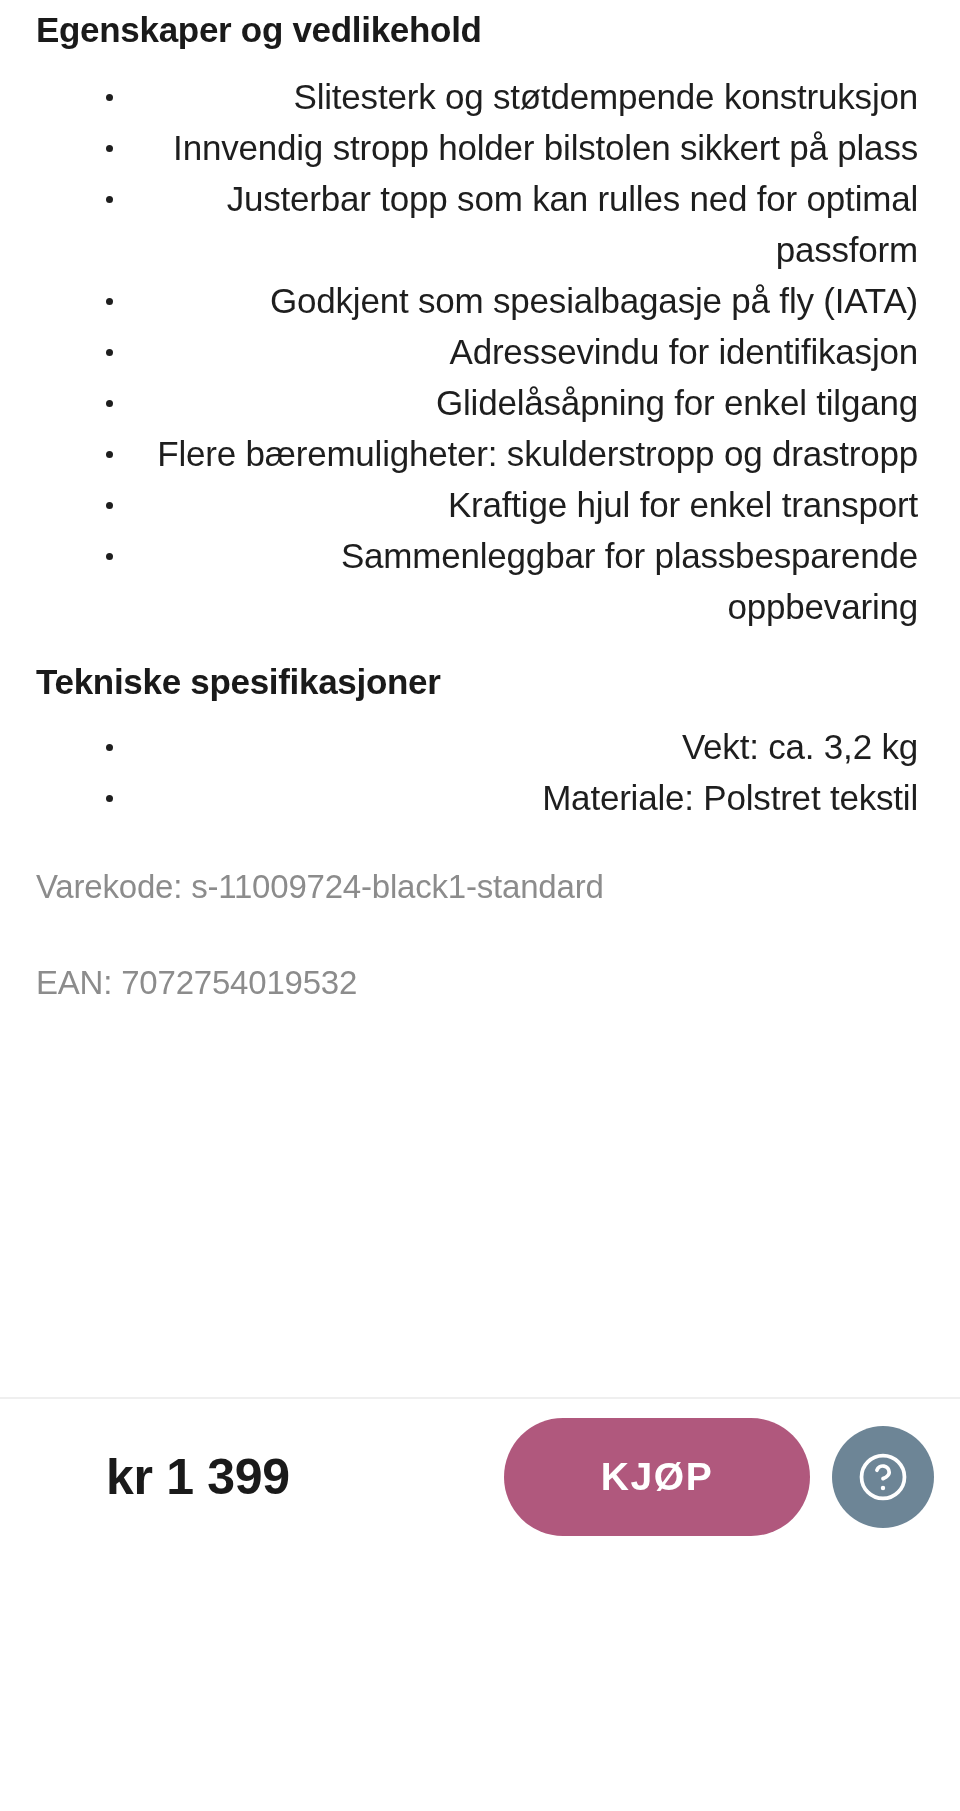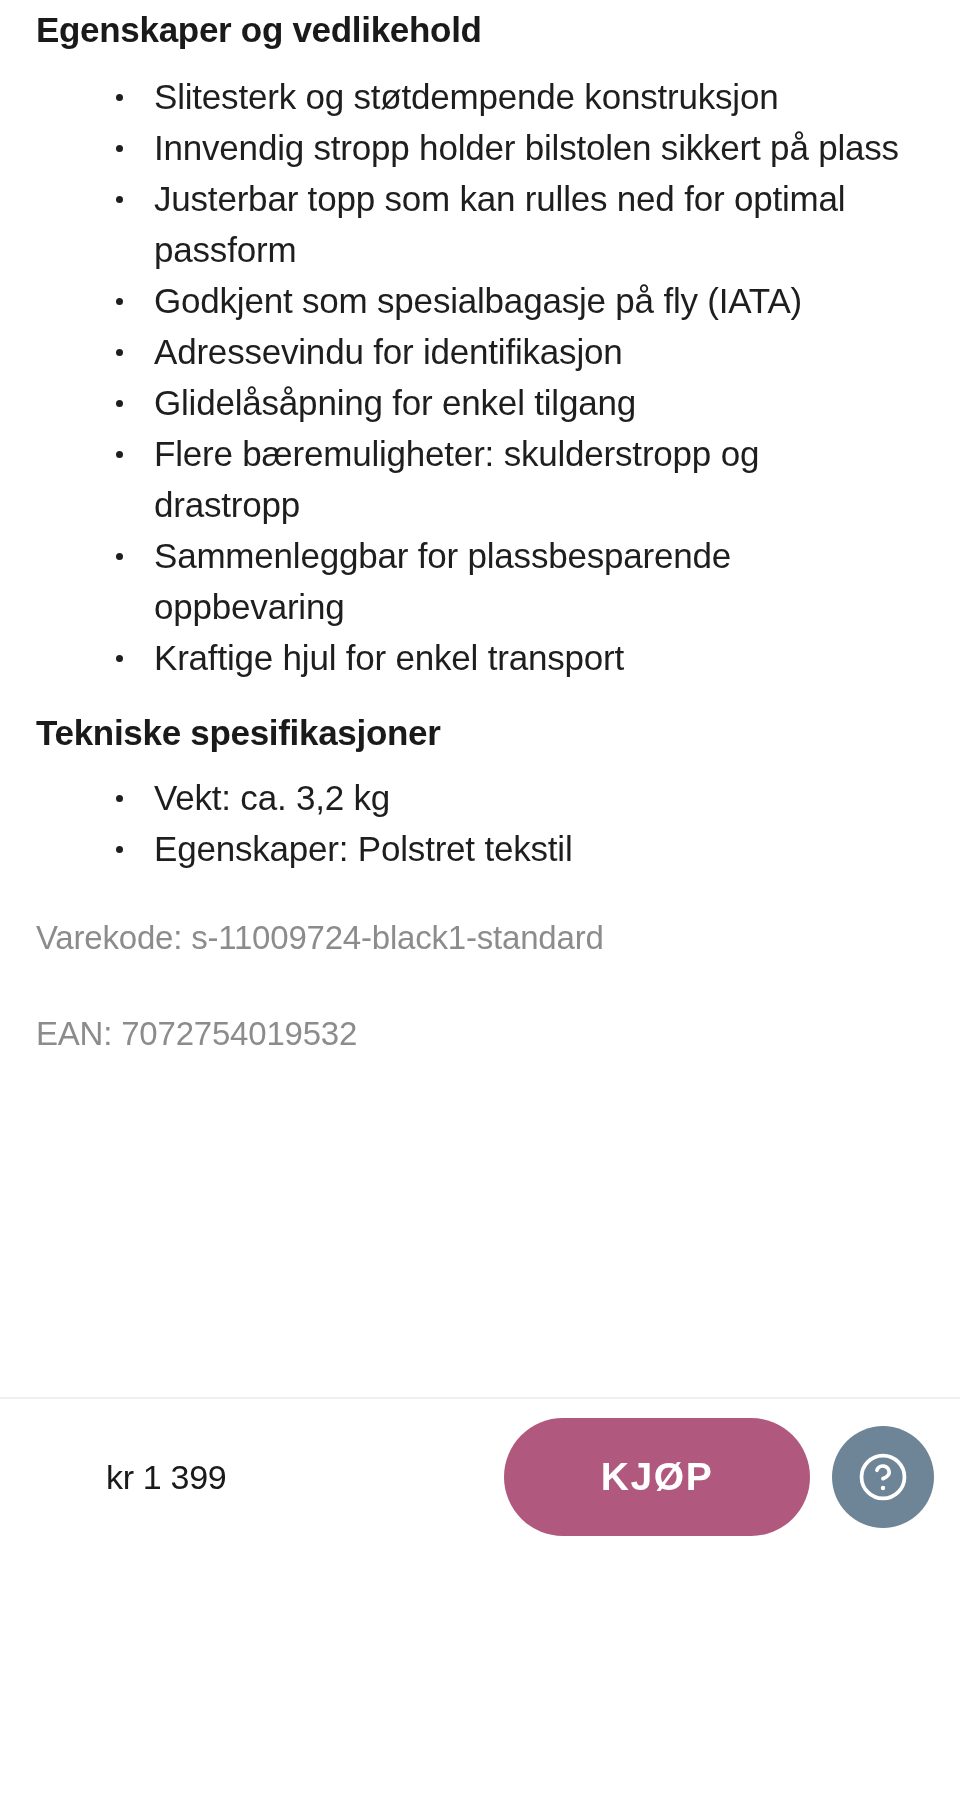--- a/index.html
+++ b/index.html
@@ -41,22 +41,23 @@
     font-weight: 700;
     letter-spacing: -0.3px;
     color: #1a1a1a;
     line-height: 1.0;
   }
 
   #features-title { margin-top: 12px; }
 
   .bullet-list {
     list-style: none;
-    margin: 16px;
+    margin: 6px;
     padding: 0;
+    text-align: right;
   }
 
   .bullet-list li {
     position: relative;
     padding-left: 102px;
     font-size: 35px;
     line-height: 51px;
     color: #1e1e1e;
     letter-spacing: -0.2px;
     font-weight: 400;
@@ -110,22 +111,22 @@
     height: 158px;
     background: #ffffff;
     border-top: 2px solid #efefef;
     display: flex;
     align-items: center;
     padding: 0 26px 0 36px;
   }
 
   .price {
     flex: 0 0 auto;
-    font-size: 34px;
-    font-weight: 400;
+    font-size: 50px;
+    font-weight: 700;
     color: #1a1a1a;
     letter-spacing: -0.3px;
     margin-left: 70px;
   }
 
   .bar-spacer { flex: 1 1 auto; }
 
   .buy-button {
     flex: 0 0 auto;
     width: 306px;
@@ -171,29 +172,29 @@
     <h2 class="section-title" id="features-title">Egenskaper og vedlikehold</h2>
 
     <ul class="bullet-list" id="features-list">
       <li>Slitesterk og støtdempende konstruksjon</li>
       <li>Innvendig stropp holder bilstolen sikkert på plass</li>
       <li>Justerbar topp som kan rulles ned for optimal passform</li>
       <li>Godkjent som spesialbagasje på fly (IATA)</li>
       <li>Adressevindu for identifikasjon</li>
       <li>Glidelåsåpning for enkel tilgang</li>
       <li>Flere bæremuligheter: skulderstropp og drastropp</li>
+      <li>Kraftige hjul for enkel transport</li>
       <li>Sammenleggbar for plassbesparende oppbevaring</li>
-      <li>Kraftige hjul for enkel transport</li>
     </ul>
 
     <h2 class="section-title" id="specs-title">Tekniske spesifikasjoner</h2>
 
     <ul class="bullet-list" id="specs-list">
       <li>Vekt: ca. 3,2 kg</li>
-      <li>Egenskaper: Polstret tekstil</li>
+      <li>Materiale: Polstret tekstil</li>
     </ul>
 
 
     <div class="meta-line" id="varekode">Varekode: s-11009724-black1-standard</div>
 
     <div class="meta-line" id="ean">EAN: 7072754019532</div>
 
   </div>
 
   <div class="bottom-bar">

